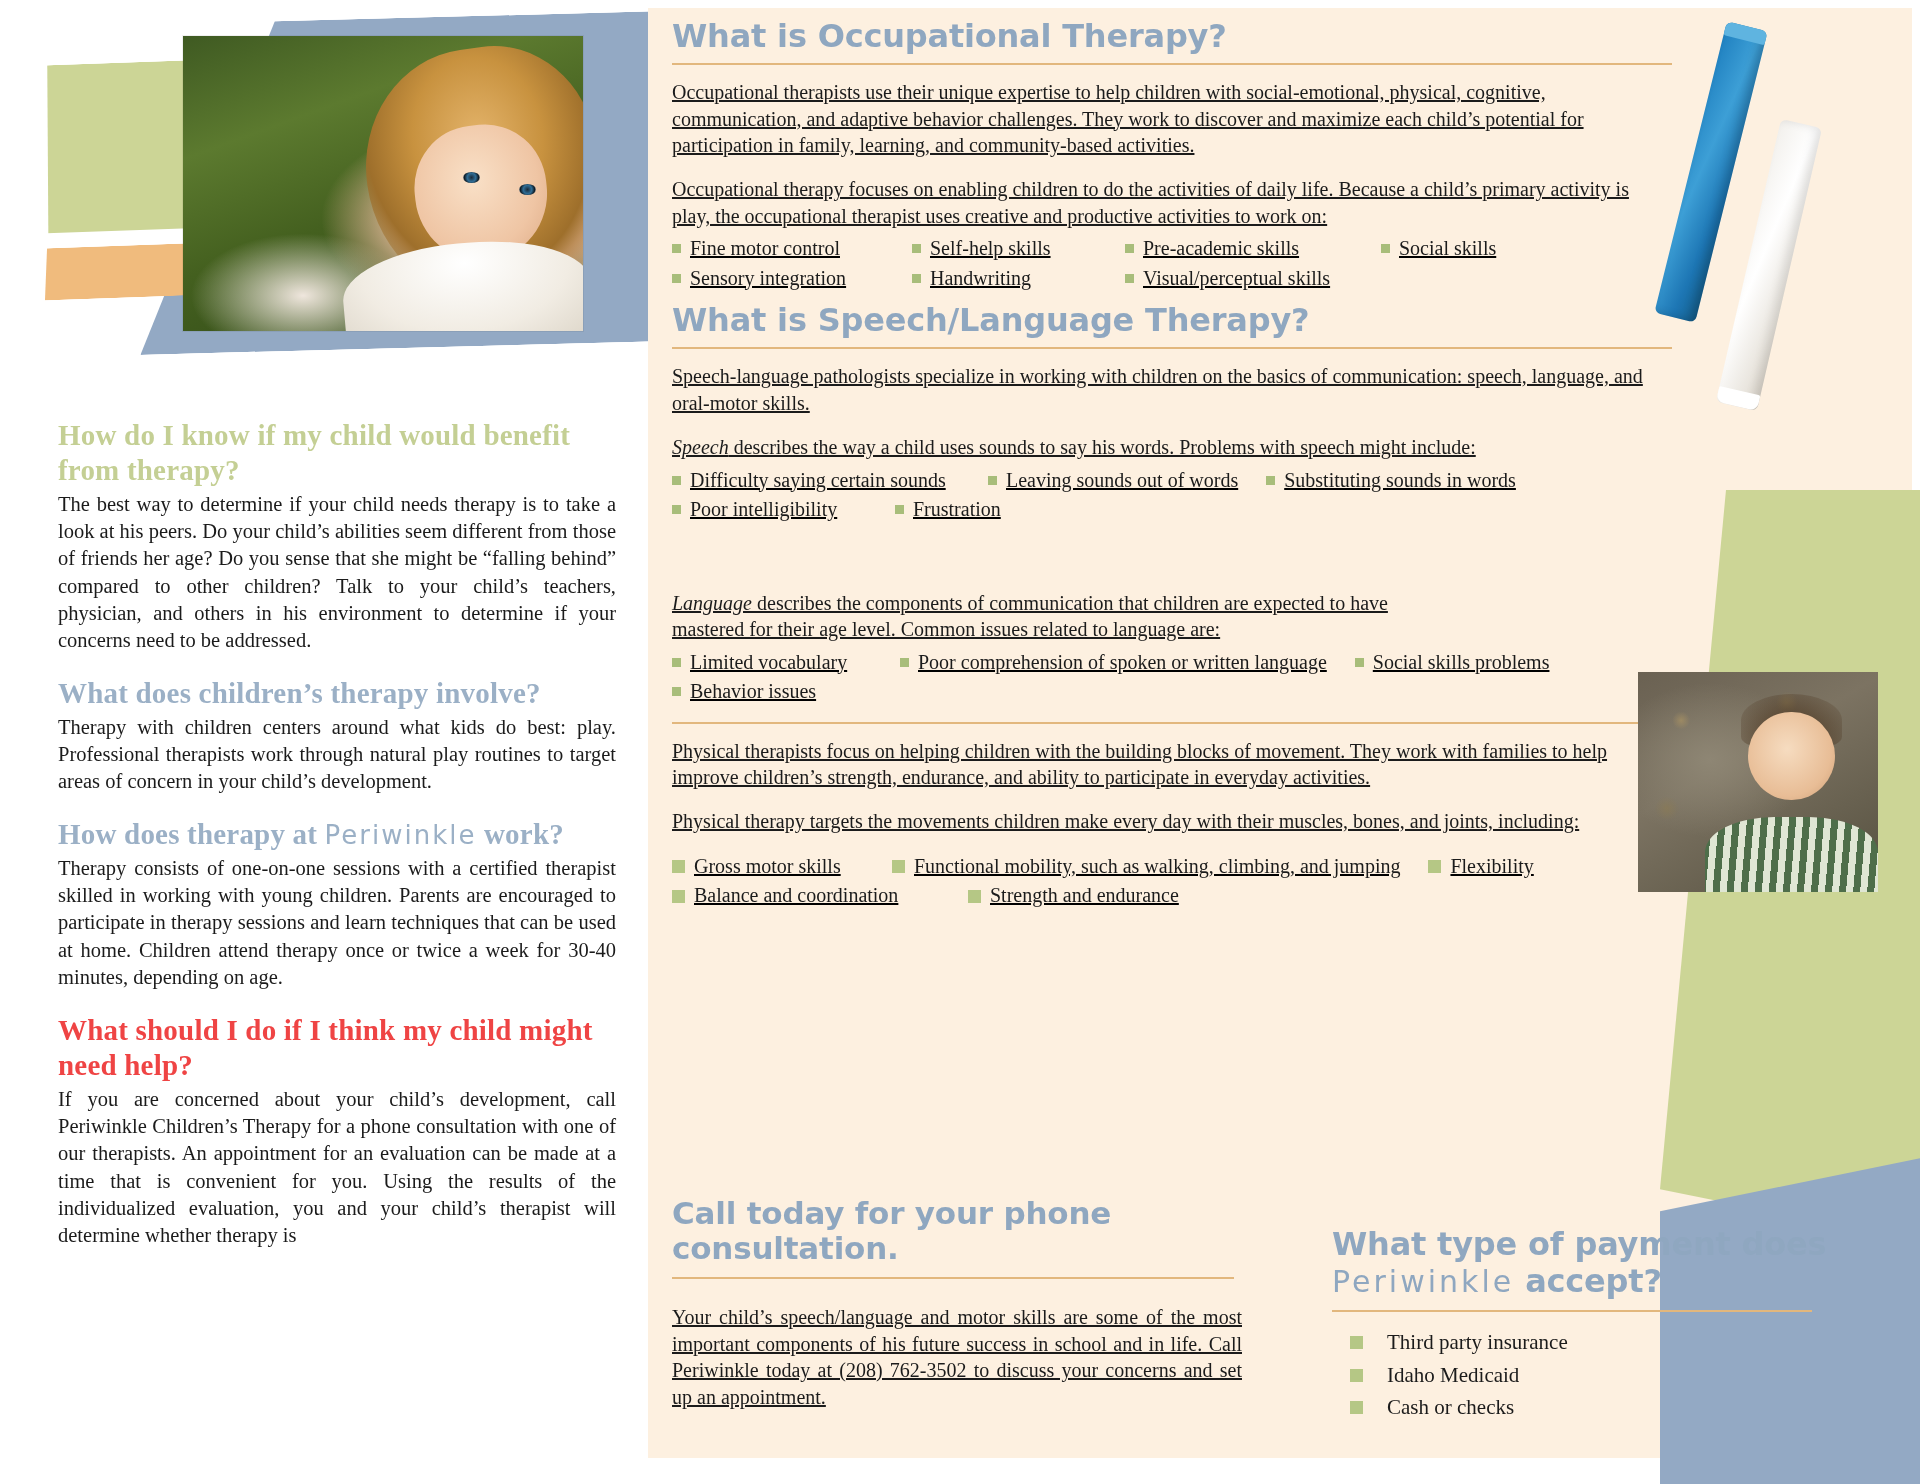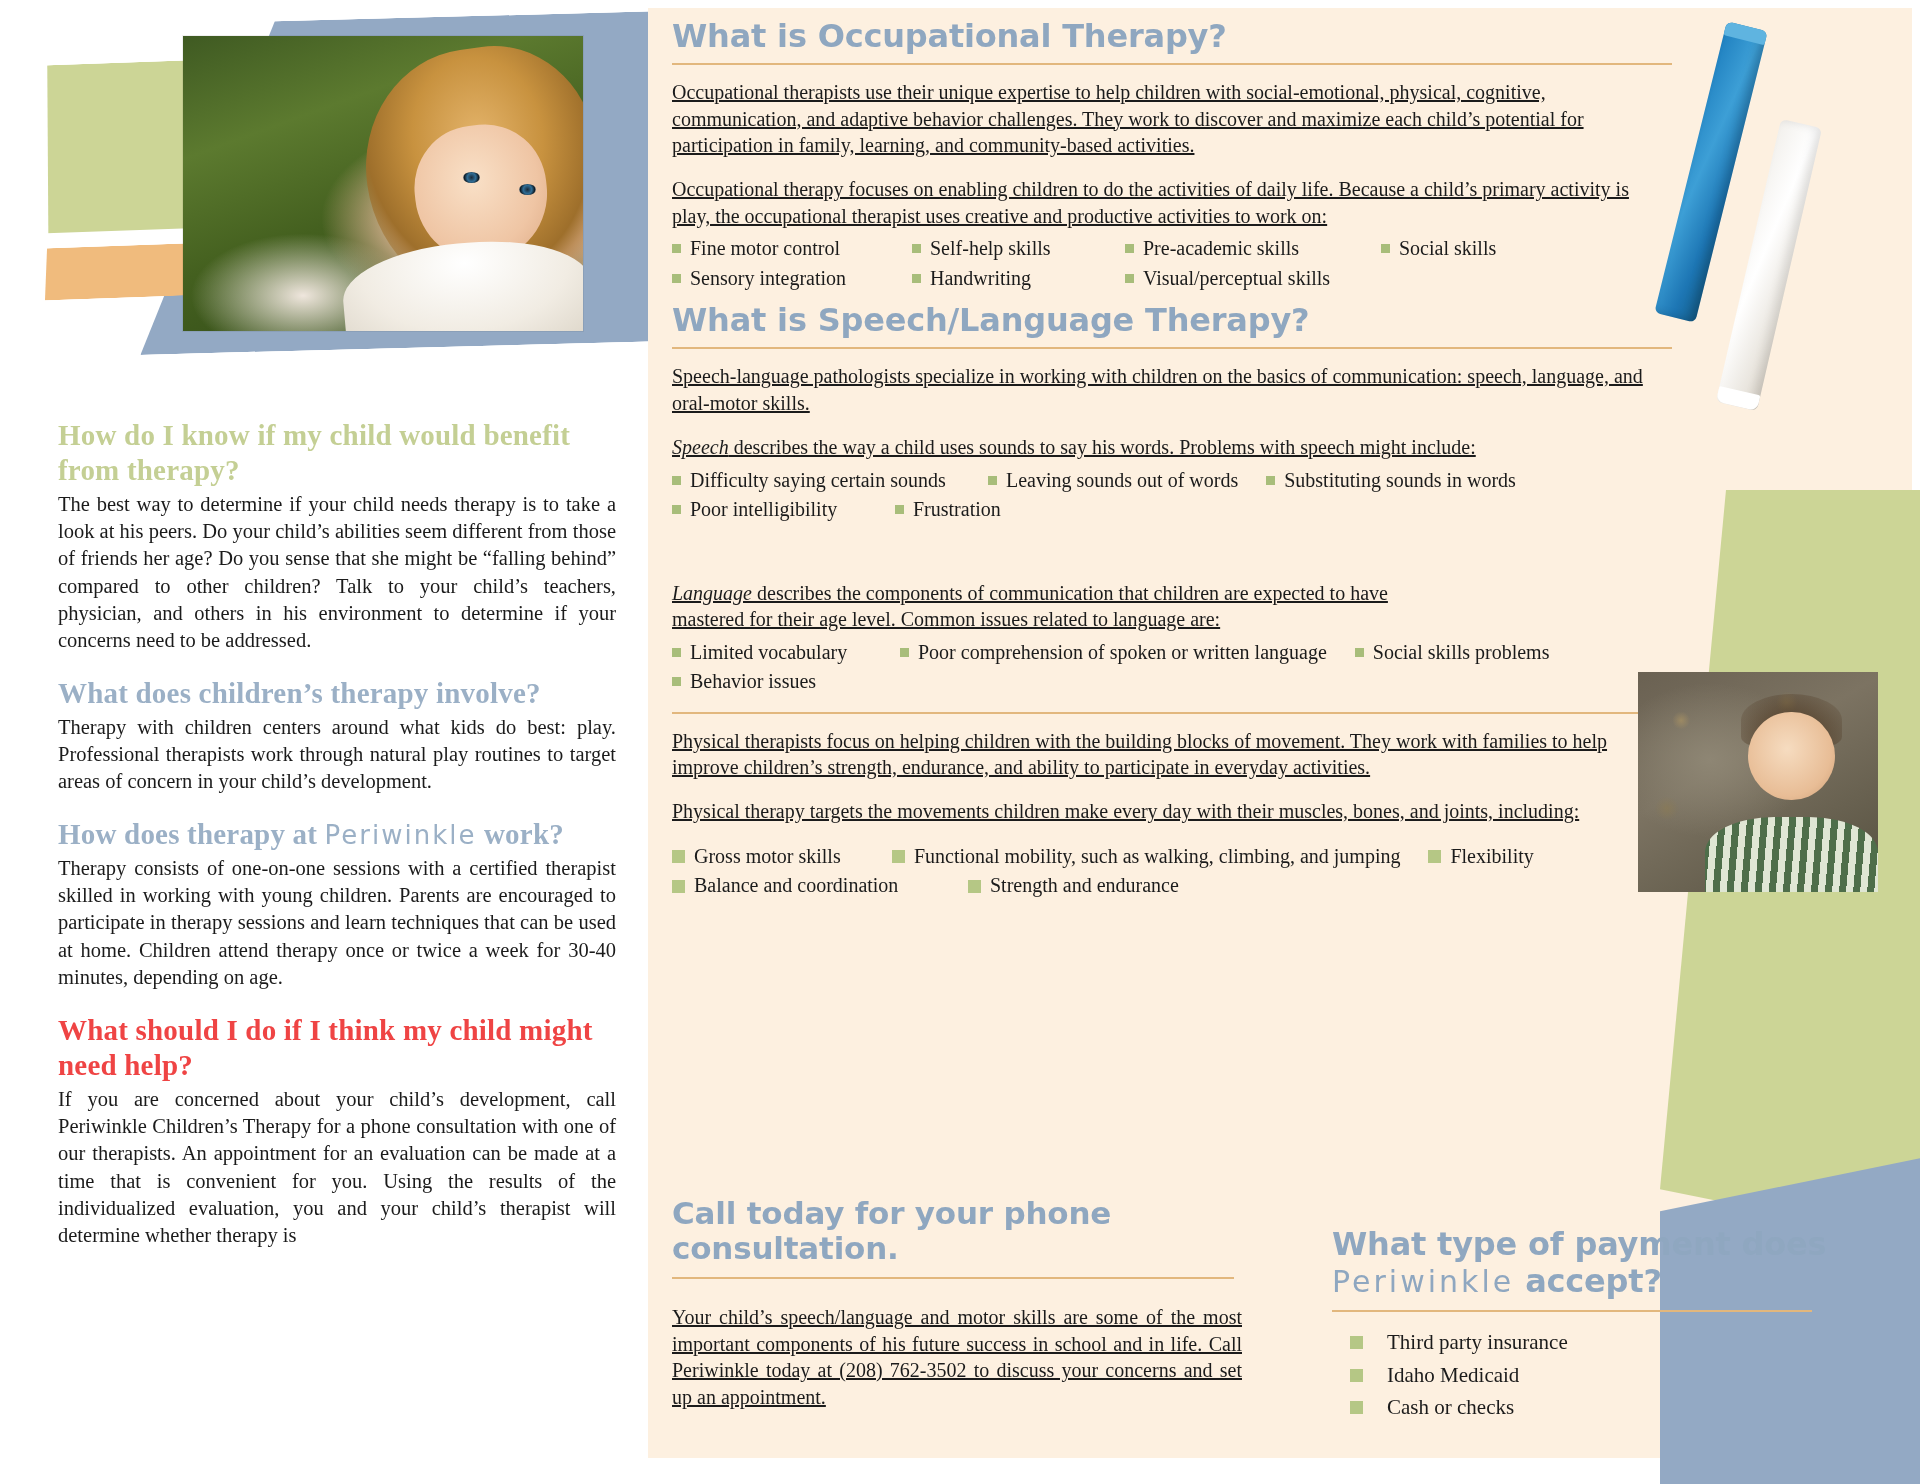--- a/index.html
+++ b/index.html
@@ -179,25 +179,25 @@
   }
   .rule{
     height:2px;background:#e2b77d;margin:0 0 14px 0;width:100%;
   }
   .rule.short{width:562px;}
   .body-t{
     font-size:20px;line-height:1.32;color:#1b1b1b;margin:0 0 18px 0;
     font-family:"Liberation Serif", serif;
     text-decoration:underline;
   }
-  .body-t.tight{margin-bottom:6px;}
+  .body-t.tight{margin-bottom:6px;margin-top:10px;}
   .body-t em{font-style:italic;}
 
   ul.bl{list-style:none;margin:4px 0 16px 0;padding:0;
-    display:flex;flex-wrap:wrap;column-gap:28px;row-gap:2px;}
+    display:flex;flex-wrap:wrap;column-gap:28px;row-gap:2px;text-decoration:underline;}
   ul.bl li{
     display:flex;align-items:center;gap:9px;
     font-size:20px;color:#1b1b1b;line-height:1.38;
     font-family:"Liberation Serif", serif;
   }
   .sq{width:9px;height:9px;background:#a8bd7a;flex:0 0 auto;display:inline-block;}
   .sq.lg{width:13px;height:13px;background:#b5c785;}
 
   
   .bottom-wrap{position:absolute;left:672px;top:1196px;width:1210px;z-index:6;}

